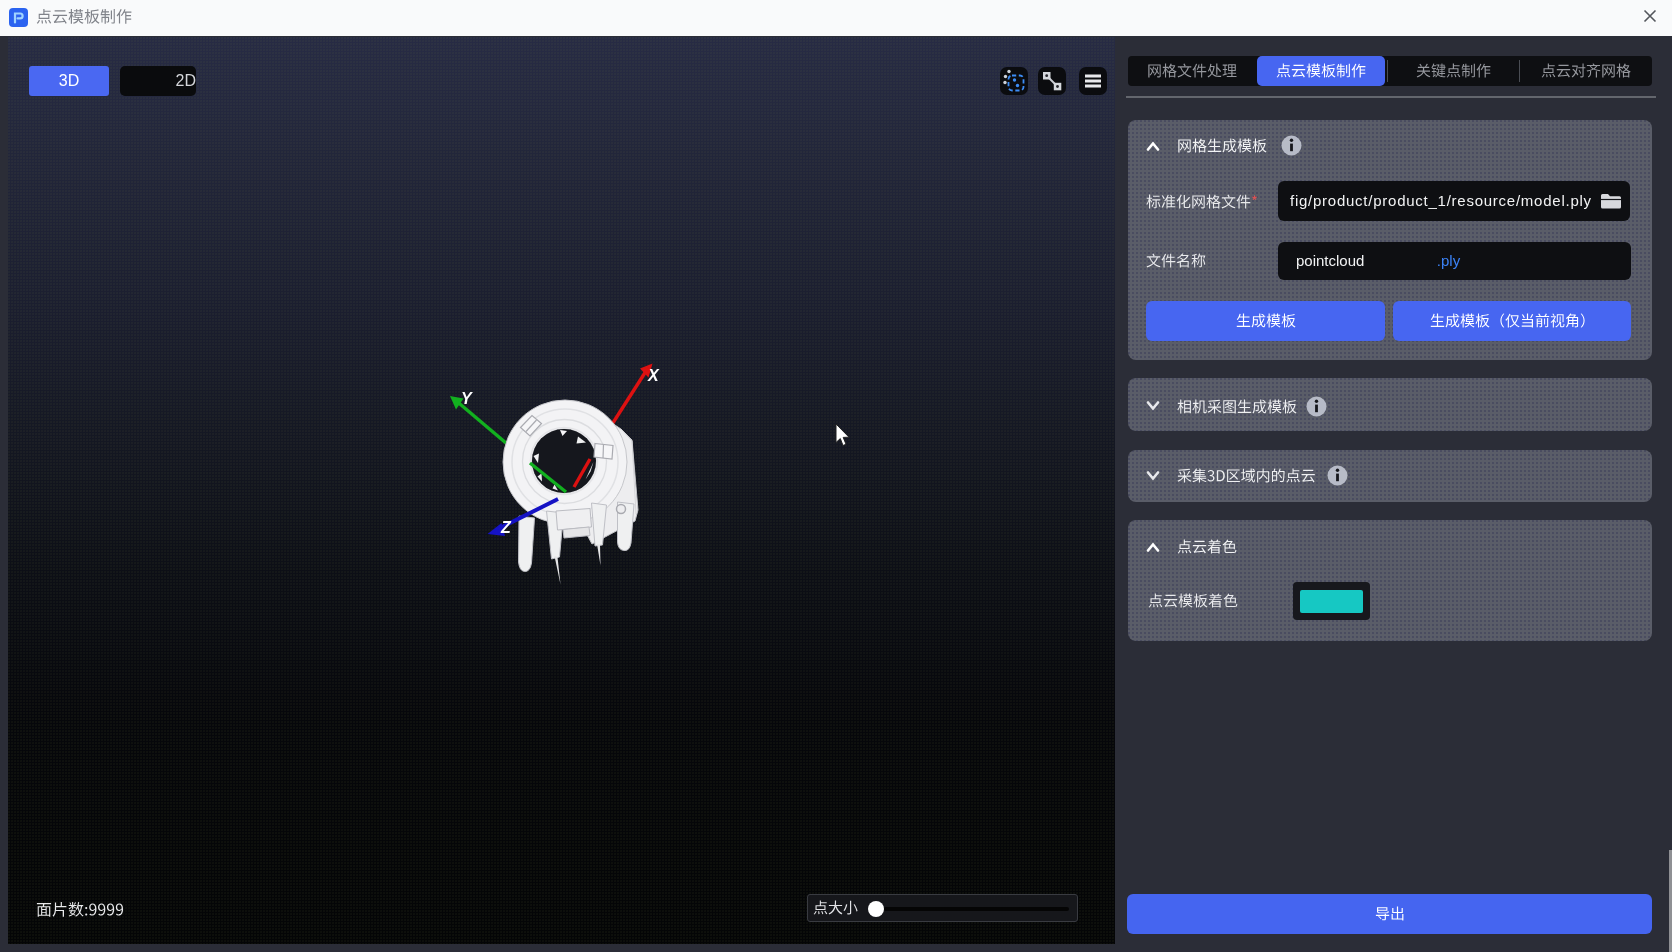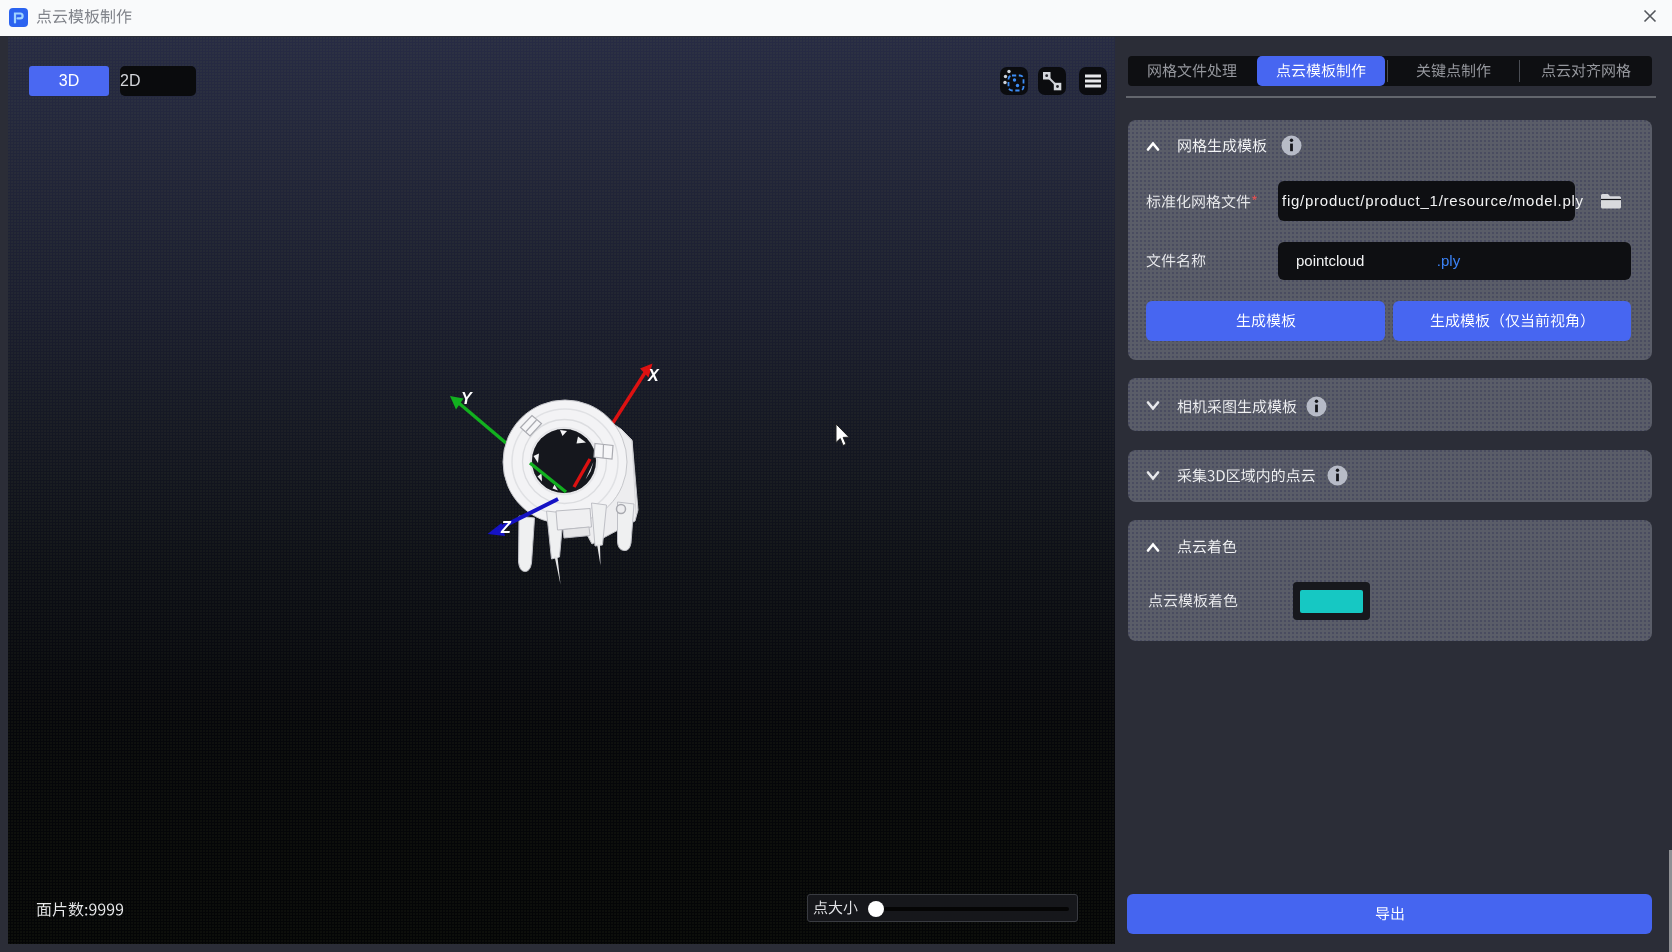--- a/index.html
+++ b/index.html
@@ -14,21 +14,21 @@
     <path d="M3.8 -7.4L12.2 -7.4L12.2 -4.6L3.8 -4.6ZM5.4 -2.0C5.6 -1.0 5.8 0.3 5.8 1.1L7.0 1.0C7.0 0.2 6.8 -1.1 6.6 -2.1ZM8.8 -2.0C9.2 -1.0 9.7 0.3 9.9 1.1L11.0 0.8C10.8 0.0 10.3 -1.3 9.8 -2.3ZM12.0 -2.2C12.8 -1.2 13.7 0.3 14.1 1.2L15.2 0.7C14.8 -0.2 13.9 -1.6 13.1 -2.6ZM2.8 -2.5C2.3 -1.3 1.5 0.0 0.7 0.7L1.8 1.3C2.6 0.4 3.5 -0.9 4.0 -2.2ZM2.7 -8.6L2.7 -3.5L13.4 -3.5L13.4 -8.6L8.5 -8.6L8.5 -10.6L14.6 -10.6L14.6 -11.7L8.5 -11.7L8.5 -13.4L7.3 -13.4L7.3 -8.6Z M18.6 -12.2L18.6 -10.9L29.5 -10.9L29.5 -12.2ZM18.3 0.7C18.9 0.4 19.8 0.4 28.7 -0.4C29.0 0.3 29.4 0.8 29.6 1.3L30.8 0.7C30.0 -0.8 28.4 -3.2 27.0 -5.0L25.9 -4.4C26.6 -3.6 27.3 -2.5 27.9 -1.5L19.9 -0.9C21.2 -2.4 22.5 -4.4 23.5 -6.4L31.1 -6.4L31.1 -7.6L16.9 -7.6L16.9 -6.4L21.9 -6.4C20.8 -4.4 19.5 -2.4 19.0 -1.8C18.5 -1.2 18.2 -0.7 17.8 -0.6C18.0 -0.3 18.2 0.4 18.3 0.7Z M39.6 -6.7L45.1 -6.7L45.1 -5.5L39.6 -5.5ZM39.6 -8.7L45.1 -8.7L45.1 -7.6L39.6 -7.6ZM43.7 -13.4L43.7 -12.1L41.2 -12.1L41.2 -13.4L40.1 -13.4L40.1 -12.1L37.8 -12.1L37.8 -11.1L40.1 -11.1L40.1 -9.9L41.2 -9.9L41.2 -11.1L43.7 -11.1L43.7 -9.9L44.9 -9.9L44.9 -11.1L47.1 -11.1L47.1 -12.1L44.9 -12.1L44.9 -13.4ZM38.4 -9.6L38.4 -4.6L41.7 -4.6C41.6 -4.1 41.6 -3.7 41.5 -3.3L37.4 -3.3L37.4 -2.3L41.1 -2.3C40.5 -1.0 39.3 -0.2 37.0 0.3C37.2 0.6 37.5 1.0 37.6 1.3C40.4 0.6 41.7 -0.5 42.4 -2.2C43.2 -0.5 44.6 0.7 46.7 1.3C46.9 1.0 47.2 0.5 47.5 0.3C45.6 -0.1 44.3 -1.0 43.5 -2.3L47.1 -2.3L47.1 -3.3L42.7 -3.3C42.7 -3.7 42.8 -4.2 42.9 -4.6L46.3 -4.6L46.3 -9.6ZM34.8 -13.4L34.8 -10.4L32.8 -10.4L32.8 -9.2L34.8 -9.2L34.8 -9.2C34.4 -7.0 33.4 -4.5 32.5 -3.2C32.7 -2.9 33.0 -2.3 33.2 -2.0C33.8 -2.9 34.3 -4.4 34.8 -6.0L34.8 1.3L36.0 1.3L36.0 -7.0C36.4 -6.1 36.9 -5.1 37.1 -4.6L37.9 -5.4C37.6 -5.9 36.4 -7.9 36.0 -8.6L36.0 -9.2L37.6 -9.2L37.6 -10.4L36.0 -10.4L36.0 -13.4Z M51.2 -13.4L51.2 -10.4L48.9 -10.4L48.9 -9.2L51.1 -9.2C50.5 -7.0 49.6 -4.4 48.5 -3.2C48.7 -2.9 49.0 -2.3 49.1 -2.0C49.9 -3.1 50.6 -4.9 51.2 -6.7L51.2 1.3L52.3 1.3L52.3 -7.3C52.7 -6.5 53.2 -5.5 53.4 -4.9L54.2 -5.9C53.9 -6.3 52.7 -8.2 52.3 -8.7L52.3 -9.2L54.2 -9.2L54.2 -10.4L52.3 -10.4L52.3 -13.4ZM62.1 -13.1C60.4 -12.5 57.4 -12.1 54.8 -11.9L54.8 -8.0C54.8 -5.5 54.7 -1.9 52.9 0.6C53.2 0.8 53.7 1.1 53.9 1.3C55.6 -1.2 56.0 -4.9 56.0 -7.6L56.5 -7.6C57.0 -5.6 57.7 -3.8 58.6 -2.3C57.6 -1.1 56.4 -0.3 55.0 0.3C55.3 0.5 55.6 1.0 55.8 1.3C57.1 0.7 58.3 -0.2 59.3 -1.3C60.2 -0.2 61.3 0.7 62.6 1.3C62.8 1.0 63.2 0.5 63.5 0.3C62.1 -0.2 61.0 -1.1 60.1 -2.3C61.3 -3.9 62.1 -5.9 62.6 -8.5L61.8 -8.8L61.6 -8.7L56.0 -8.7L56.0 -11.0C58.4 -11.1 61.2 -11.5 62.9 -12.2ZM61.2 -7.6C60.8 -5.9 60.2 -4.5 59.4 -3.3C58.6 -4.5 58.0 -6.0 57.6 -7.6Z M74.8 -12.0L74.8 -3.1L76.0 -3.1L76.0 -12.0ZM77.7 -13.3L77.7 -0.4C77.7 -0.1 77.6 -0.0 77.3 -0.0C77.0 -0.0 76.1 -0.0 75.2 -0.0C75.4 0.3 75.5 0.9 75.6 1.2C76.8 1.2 77.7 1.2 78.2 1.0C78.7 0.8 78.8 0.4 78.8 -0.4L78.8 -13.3ZM66.3 -13.1C65.9 -11.5 65.4 -9.9 64.7 -8.8C65.0 -8.7 65.5 -8.5 65.7 -8.4C66.0 -8.8 66.3 -9.4 66.5 -10.0L68.6 -10.0L68.6 -8.4L64.7 -8.4L64.7 -7.2L68.6 -7.2L68.6 -5.6L65.5 -5.6L65.5 -0.0L66.5 -0.0L66.5 -4.5L68.6 -4.5L68.6 1.3L69.8 1.3L69.8 -4.5L72.0 -4.5L72.0 -1.2C72.0 -1.1 72.0 -1.0 71.8 -1.0C71.6 -1.0 71.1 -1.0 70.4 -1.0C70.5 -0.7 70.7 -0.3 70.7 0.0C71.6 0.0 72.2 0.0 72.6 -0.2C73.0 -0.4 73.1 -0.7 73.1 -1.2L73.1 -5.6L69.8 -5.6L69.8 -7.2L73.7 -7.2L73.7 -8.4L69.8 -8.4L69.8 -10.0L73.0 -10.0L73.0 -11.1L69.8 -11.1L69.8 -13.4L68.6 -13.4L68.6 -11.1L66.9 -11.1C67.1 -11.7 67.3 -12.3 67.4 -12.8Z M88.4 -13.2C87.6 -10.9 86.3 -8.6 84.9 -7.1C85.2 -6.9 85.6 -6.5 85.8 -6.3C86.6 -7.2 87.4 -8.3 88.1 -9.6L89.2 -9.6L89.2 1.3L90.4 1.3L90.4 -2.6L95.2 -2.6L95.2 -3.8L90.4 -3.8L90.4 -6.2L95.0 -6.2L95.0 -7.3L90.4 -7.3L90.4 -9.6L95.4 -9.6L95.4 -10.8L88.7 -10.8C89.0 -11.5 89.3 -12.2 89.6 -12.9ZM84.6 -13.4C83.7 -10.9 82.2 -8.5 80.6 -7.0C80.8 -6.7 81.2 -6.1 81.3 -5.8C81.8 -6.4 82.4 -7.0 82.9 -7.7L82.9 1.2L84.1 1.2L84.1 -9.6C84.7 -10.7 85.3 -11.9 85.7 -13.0Z" fill="#80838a"></path>
   </svg>
 <svg class="abs" style="left:1640px;top:6px" width="20" height="20" viewBox="0 0 20 20">
 <path d="M4.5 4.5 L15.5 15.5 M15.5 4.5 L4.5 15.5" stroke="#53565c" stroke-width="1.6"></path>
 </svg>
 <div class="abs" style="left:8px;top:37px;width:1107px;height:907px;
 background:linear-gradient(180deg,#272b44 0%,#22263a 13%,#1b1e2f 30%,#141722 45%,#0c0e15 60%,#06070b 75%,#040506 100%)">
 <div style="position:absolute;inset:0;background-image:radial-gradient(circle at 1px 1px,rgba(125,135,70,.07) 1px,transparent 1.4px);background-size:3px 3px"></div>
 </div>
 <div class="abs" style="left:29px;top:66px;width:80px;height:30px;background:#4a68f2;border-radius:3px;color:#fff;font-size:16px;line-height:30px;text-align:center">3D</div>
-<div class="abs" style="left:120px;top:66px;width:76px;height:30px;background:#0a0b0d;border-radius:5px;color:#d4d6da;font-size:16px;line-height:30px;text-align:left">2D</div>
+<div class="abs" style="left:120px;top:66px;width:76px;height:30px;background:#0a0b0d;border-radius:5px;color:#d4d6da;font-size:16px;line-height:30px;text-align:right">2D</div>
 <div class="abs" style="left:1000px;top:67px;width:28px;height:28px;background:#0b0c0f;border-radius:7px"></div>
 <svg class="abs" style="left:1000px;top:67px" width="28" height="28" viewBox="0 0 28 28">
 <rect x="8.5" y="8.5" width="15" height="15" rx="3.5" fill="none" stroke="#3d8df5" stroke-width="1.8" stroke-dasharray="4.2 2.6"></rect>
 <circle cx="5.5" cy="9.5" r="1.7" fill="#cdd2da"></circle>
     <circle cx="5" cy="15.5" r="1.7" fill="#cdd2da"></circle>
     <circle cx="9" cy="4.5" r="1.7" fill="#cdd2da"></circle>
 <circle cx="14.5" cy="13" r="1.7" fill="#3d8df5"></circle>
     <circle cx="17.5" cy="18.5" r="1.7" fill="#3d8df5"></circle>
 </svg>
 <div class="abs" style="left:1038px;top:67px;width:28px;height:28px;background:#0b0c0f;border-radius:7px"></div>
@@ -135,21 +135,21 @@
     <circle cx="10.5" cy="10.5" r="10" fill="#b7bbc7"></circle>
     <rect x="9.1" y="8.6" width="2.8" height="7.6" fill="#17181c"></rect>
     <circle cx="10.5" cy="5.3" r="1.7" fill="#17181c"></circle>
   </svg>
 <svg style="position:absolute;left:1144.0px;top:189.8px;" width="109" height="24" viewBox="-2.0 -17.2 109 24">
     <path d="M7.0 -11.5L7.0 -10.4L13.5 -10.4L13.5 -11.5ZM11.7 -4.9C12.4 -3.4 13.1 -1.4 13.3 -0.2L14.4 -0.6C14.1 -1.8 13.4 -3.7 12.6 -5.2ZM7.4 -5.1C7.0 -3.5 6.3 -1.9 5.5 -0.9C5.7 -0.7 6.2 -0.4 6.4 -0.3C7.2 -1.4 7.9 -3.2 8.4 -4.9ZM6.3 -7.9L6.3 -6.8L9.5 -6.8L9.5 -0.3C9.5 -0.1 9.5 -0.0 9.3 0.0C9.1 0.0 8.4 0.0 7.6 -0.0C7.7 0.3 7.9 0.8 7.9 1.1C9.0 1.1 9.7 1.1 10.1 0.9C10.5 0.7 10.7 0.4 10.7 -0.3L10.7 -6.8L14.3 -6.8L14.3 -7.9ZM3.0 -12.6L3.0 -9.4L0.7 -9.4L0.7 -8.4L2.8 -8.4C2.3 -6.5 1.3 -4.3 0.4 -3.2C0.6 -2.9 0.9 -2.5 1.0 -2.2C1.7 -3.1 2.5 -4.7 3.0 -6.3L3.0 1.2L4.2 1.2L4.2 -6.7C4.7 -5.9 5.3 -5.0 5.5 -4.5L6.2 -5.4C5.9 -5.8 4.6 -7.5 4.2 -8.0L4.2 -8.4L6.1 -8.4L6.1 -9.4L4.2 -9.4L4.2 -12.6Z M15.7 -11.5C16.5 -10.4 17.4 -9.0 17.7 -8.1L18.8 -8.6C18.4 -9.5 17.5 -10.9 16.7 -11.9ZM15.7 -0.0L16.9 0.5C17.6 -0.9 18.4 -2.9 19.0 -4.5L18.0 -5.1C17.3 -3.3 16.4 -1.3 15.7 -0.0ZM21.5 -5.9L24.7 -5.9L24.7 -3.9L21.5 -3.9ZM21.5 -6.9L21.5 -8.9L24.7 -8.9L24.7 -6.9ZM24.1 -12.1C24.5 -11.4 25.0 -10.5 25.2 -9.9L21.8 -9.9C22.1 -10.7 22.5 -11.4 22.7 -12.2L21.7 -12.5C20.9 -10.2 19.6 -7.9 18.2 -6.5C18.4 -6.3 18.8 -5.9 19.0 -5.7C19.5 -6.2 20.0 -6.9 20.5 -7.6L20.5 1.2L21.5 1.2L21.5 0.1L29.3 0.1L29.3 -0.9L25.8 -0.9L25.8 -2.9L28.7 -2.9L28.7 -3.9L25.8 -3.9L25.8 -5.9L28.7 -5.9L28.7 -6.9L25.8 -6.9L25.8 -8.9L29.0 -8.9L29.0 -9.9L25.3 -9.9L26.2 -10.4C26.0 -11.0 25.5 -11.8 25.0 -12.5ZM21.5 -2.9L24.7 -2.9L24.7 -0.9L21.5 -0.9Z M43.0 -10.4C42.0 -8.8 40.5 -7.3 38.9 -6.1L38.9 -12.3L37.7 -12.3L37.7 -5.2C36.8 -4.5 35.8 -3.9 34.8 -3.4C35.1 -3.2 35.5 -2.9 35.7 -2.6C36.3 -3.0 37.0 -3.4 37.7 -3.8L37.7 -1.2C37.7 0.5 38.2 0.9 39.7 0.9C40.0 0.9 42.0 0.9 42.4 0.9C44.0 0.9 44.3 -0.1 44.4 -2.9C44.1 -3.0 43.6 -3.2 43.3 -3.4C43.2 -0.9 43.1 -0.2 42.3 -0.2C41.9 -0.2 40.2 -0.2 39.8 -0.2C39.1 -0.2 38.9 -0.4 38.9 -1.2L38.9 -4.6C40.9 -6.0 42.7 -7.8 44.1 -9.7ZM34.7 -12.6C33.8 -10.3 32.2 -8.1 30.6 -6.6C30.9 -6.4 31.2 -5.8 31.4 -5.5C32.0 -6.1 32.5 -6.8 33.1 -7.5L33.1 1.2L34.3 1.2L34.3 -9.3C34.9 -10.2 35.4 -11.2 35.8 -12.3Z M47.9 -8.0C48.6 -7.2 49.3 -6.2 50.0 -5.3C49.4 -3.7 48.6 -2.3 47.6 -1.3C47.8 -1.2 48.3 -0.9 48.5 -0.7C49.4 -1.6 50.1 -2.9 50.7 -4.3C51.2 -3.6 51.6 -2.9 51.9 -2.4L52.6 -3.1C52.2 -3.7 51.7 -4.5 51.1 -5.4C51.5 -6.6 51.8 -8.0 52.1 -9.5L51.0 -9.6C50.9 -8.5 50.7 -7.4 50.4 -6.4C49.8 -7.2 49.2 -8.0 48.6 -8.7ZM52.2 -8.0C52.9 -7.2 53.7 -6.2 54.3 -5.2C53.7 -3.6 52.9 -2.2 51.8 -1.2C52.0 -1.1 52.5 -0.7 52.7 -0.6C53.6 -1.5 54.4 -2.8 55.0 -4.2C55.5 -3.4 55.9 -2.6 56.2 -1.9L57.0 -2.6C56.6 -3.4 56.1 -4.3 55.4 -5.4C55.8 -6.6 56.1 -8.0 56.3 -9.4L55.3 -9.6C55.1 -8.5 54.9 -7.4 54.7 -6.4C54.1 -7.2 53.5 -7.9 53.0 -8.6ZM46.3 -11.7L46.3 1.2L47.5 1.2L47.5 -10.6L57.6 -10.6L57.6 -0.3C57.6 -0.0 57.5 0.0 57.2 0.1C56.9 0.1 55.9 0.1 54.9 0.0C55.1 0.3 55.3 0.9 55.4 1.2C56.7 1.2 57.6 1.1 58.0 1.0C58.5 0.8 58.7 0.4 58.7 -0.3L58.7 -11.7Z M68.6 -10.0L71.9 -10.0C71.5 -9.1 70.8 -8.2 70.1 -7.4C69.4 -8.2 68.8 -9.0 68.4 -9.7ZM63.0 -12.6L63.0 -9.4L60.8 -9.4L60.8 -8.3L62.9 -8.3C62.4 -6.3 61.4 -3.9 60.4 -2.6C60.6 -2.4 60.9 -1.9 61.0 -1.6C61.8 -2.6 62.5 -4.3 63.0 -6.0L63.0 1.2L64.1 1.2L64.1 -6.4C64.6 -5.7 65.1 -4.9 65.3 -4.5L66.0 -5.3C65.7 -5.7 64.5 -7.2 64.1 -7.7L64.1 -8.3L65.8 -8.3L65.4 -8.0C65.7 -7.8 66.1 -7.5 66.3 -7.3C66.8 -7.7 67.3 -8.2 67.8 -8.8C68.2 -8.1 68.7 -7.4 69.4 -6.8C68.1 -5.7 66.6 -4.8 65.1 -4.4C65.3 -4.1 65.6 -3.7 65.8 -3.4C66.2 -3.6 66.5 -3.8 66.9 -3.9L66.9 1.2L68.0 1.2L68.0 0.6L72.2 0.6L72.2 1.2L73.3 1.2L73.3 -4.0L74.0 -3.8C74.1 -4.1 74.4 -4.5 74.7 -4.7C73.2 -5.2 71.9 -5.9 70.9 -6.7C71.9 -7.8 72.8 -9.2 73.3 -10.7L72.6 -11.0L72.4 -11.0L69.2 -11.0C69.4 -11.4 69.6 -11.9 69.8 -12.3L68.7 -12.6C68.1 -11.1 67.2 -9.6 66.0 -8.5L66.0 -9.4L64.1 -9.4L64.1 -12.6ZM68.0 -0.4L68.0 -3.3L72.2 -3.3L72.2 -0.4ZM67.7 -4.3C68.5 -4.8 69.4 -5.3 70.1 -6.0C70.9 -5.4 71.7 -4.8 72.7 -4.3Z M81.3 -12.3C81.8 -11.6 82.3 -10.6 82.5 -10.0L83.7 -10.4C83.5 -11.0 83.0 -12.0 82.5 -12.7ZM75.8 -10.0L75.8 -8.8L78.1 -8.8C79.0 -6.6 80.2 -4.6 81.7 -3.0C80.1 -1.6 78.0 -0.6 75.5 0.1C75.8 0.4 76.1 0.9 76.2 1.2C78.8 0.4 80.8 -0.7 82.5 -2.2C84.2 -0.7 86.3 0.4 88.7 1.1C88.9 0.8 89.2 0.3 89.5 0.1C87.1 -0.5 85.1 -1.6 83.4 -3.0C84.9 -4.6 86.1 -6.5 86.9 -8.8L89.3 -8.8L89.3 -10.0ZM82.6 -3.8C81.2 -5.2 80.0 -6.9 79.3 -8.8L85.7 -8.8C84.9 -6.8 83.9 -5.2 82.6 -3.8Z M94.8 -5.1L94.8 -4.0L99.1 -4.0L99.1 1.2L100.2 1.2L100.2 -4.0L104.3 -4.0L104.3 -5.1L100.2 -5.1L100.2 -8.4L103.6 -8.4L103.6 -9.5L100.2 -9.5L100.2 -12.4L99.1 -12.4L99.1 -9.5L97.0 -9.5C97.2 -10.2 97.4 -10.9 97.6 -11.6L96.5 -11.8C96.1 -9.9 95.5 -7.9 94.6 -6.7C94.9 -6.6 95.4 -6.3 95.6 -6.1C96.0 -6.8 96.4 -7.6 96.7 -8.4L99.1 -8.4L99.1 -5.1ZM94.0 -12.5C93.2 -10.3 91.9 -8.0 90.5 -6.6C90.7 -6.3 91.0 -5.7 91.1 -5.4C91.6 -6.0 92.1 -6.6 92.5 -7.2L92.5 1.2L93.6 1.2L93.6 -9.0C94.2 -10.0 94.7 -11.1 95.1 -12.2Z" fill="#e8e9ec"></path>
   </svg>
 <svg style="position:absolute;left:1249.0px;top:189.8px;" width="11" height="24" viewBox="-2.0 -17.2 11 24">
     <path d="M2.3 -7.1L3.5 -8.5L4.7 -7.1L5.3 -7.5L4.4 -9.1L6.0 -9.8L5.8 -10.6L4.0 -10.1L3.9 -11.9L3.1 -11.9L2.9 -10.1L1.2 -10.6L1.0 -9.8L2.6 -9.1L1.6 -7.5Z" fill="#e05252"></path>
   </svg>
-<div class="abs" style="left:1278px;top:181px;width:297px;height:40px;background:#0e0f12;border-radius:6px;color:#f2f3f4;font-size:15px;line-height:40px;padding-left:4px;letter-spacing:.75px">fig/product/product_1/resource/model.ply</div>
+<div class="abs" style="left:1278px;top:181px;width:352px;height:40px;background:#0e0f12;border-radius:6px;color:#f2f3f4;font-size:15px;line-height:40px;padding-left:12px;letter-spacing:.75px">fig/product/product_1/resource/model.ply</div>
 <svg class="abs" style="left:1600px;top:193px" width="22" height="17" viewBox="0 0 22 17">
 <path d="M1 2.5 Q1 1 2.5 1 L8 1 L10 3.2 L19.5 3.2 Q21 3.2 21 4.7 L21 14 Q21 15.5 19.5 15.5 L2.5 15.5 Q1 15.5 1 14 Z" fill="#d8d9dd"></path>
 <path d="M1 6.5 L21 6.5" stroke="#131418" stroke-width="1.2"></path>
 </svg>
 <svg style="position:absolute;left:1144.0px;top:248.8px;" width="64" height="24" viewBox="-2.0 -17.2 64 24">
     <path d="M6.3 -12.3C6.8 -11.6 7.3 -10.6 7.5 -10.0L8.7 -10.4C8.5 -11.0 8.0 -12.0 7.5 -12.7ZM0.8 -10.0L0.8 -8.8L3.1 -8.8C4.0 -6.6 5.2 -4.6 6.7 -3.0C5.1 -1.6 3.0 -0.6 0.5 0.1C0.8 0.4 1.1 0.9 1.2 1.2C3.8 0.4 5.8 -0.7 7.5 -2.2C9.2 -0.7 11.3 0.4 13.7 1.1C13.9 0.8 14.2 0.3 14.5 0.1C12.1 -0.5 10.1 -1.6 8.4 -3.0C9.9 -4.6 11.1 -6.5 11.9 -8.8L14.3 -8.8L14.3 -10.0ZM7.6 -3.8C6.1 -5.2 5.0 -6.9 4.3 -8.8L10.7 -8.8C9.9 -6.8 8.9 -5.2 7.6 -3.8Z M19.8 -5.1L19.8 -4.0L24.1 -4.0L24.1 1.2L25.2 1.2L25.2 -4.0L29.3 -4.0L29.3 -5.1L25.2 -5.1L25.2 -8.4L28.6 -8.4L28.6 -9.5L25.2 -9.5L25.2 -12.4L24.1 -12.4L24.1 -9.5L22.1 -9.5C22.2 -10.2 22.4 -10.9 22.6 -11.6L21.5 -11.8C21.1 -9.9 20.5 -7.9 19.6 -6.7C19.9 -6.6 20.4 -6.3 20.6 -6.1C21.0 -6.8 21.4 -7.6 21.7 -8.4L24.1 -8.4L24.1 -5.1ZM19.0 -12.5C18.2 -10.3 16.9 -8.0 15.5 -6.6C15.7 -6.3 16.0 -5.7 16.1 -5.4C16.6 -6.0 17.1 -6.6 17.5 -7.2L17.5 1.2L18.6 1.2L18.6 -9.0C19.2 -10.0 19.7 -11.1 20.1 -12.2Z M33.9 -7.9C34.7 -7.4 35.6 -6.7 36.3 -6.1C34.5 -5.2 32.6 -4.5 30.7 -4.1C30.9 -3.8 31.2 -3.4 31.3 -3.1C32.1 -3.3 33.0 -3.5 33.8 -3.8L33.8 1.2L34.9 1.2L34.9 0.4L41.6 0.4L41.6 1.2L42.7 1.2L42.7 -5.1L36.8 -5.1C39.3 -6.4 41.4 -8.3 42.7 -10.7L41.9 -11.2L41.7 -11.1L36.4 -11.1C36.8 -11.5 37.1 -12.0 37.4 -12.4L36.1 -12.6C35.2 -11.2 33.5 -9.5 31.0 -8.4C31.3 -8.2 31.7 -7.8 31.8 -7.5C33.3 -8.2 34.4 -9.1 35.4 -10.1L41.0 -10.1C40.1 -8.7 38.8 -7.6 37.3 -6.7C36.6 -7.3 35.6 -8.0 34.8 -8.6ZM41.6 -0.6L34.9 -0.6L34.9 -4.1L41.6 -4.1Z M52.7 -6.8C52.3 -4.9 51.7 -3.0 50.9 -1.8C51.1 -1.7 51.6 -1.4 51.8 -1.2C52.6 -2.5 53.3 -4.5 53.7 -6.6ZM56.7 -6.6C57.4 -5.0 58.0 -2.8 58.2 -1.4L59.3 -1.7C59.0 -3.1 58.4 -5.2 57.7 -6.9ZM53.0 -12.6C52.6 -10.7 52.0 -8.7 51.1 -7.4L51.1 -8.3L49.2 -8.3L49.2 -11.0C49.9 -11.1 50.6 -11.4 51.1 -11.6L50.5 -12.5C49.4 -12.0 47.5 -11.5 45.9 -11.3C46.1 -11.0 46.2 -10.7 46.3 -10.4C46.9 -10.5 47.5 -10.6 48.1 -10.7L48.1 -8.3L45.8 -8.3L45.8 -7.2L48.0 -7.2C47.4 -5.5 46.4 -3.6 45.5 -2.5C45.7 -2.2 45.9 -1.8 46.0 -1.5C46.8 -2.5 47.5 -3.9 48.1 -5.4L48.1 1.2L49.2 1.2L49.2 -5.5C49.7 -4.9 50.2 -4.0 50.5 -3.6L51.1 -4.5C50.9 -4.9 49.6 -6.2 49.2 -6.7L49.2 -7.2L51.0 -7.2L50.9 -7.2C51.2 -7.0 51.7 -6.7 51.9 -6.6C52.4 -7.4 52.9 -8.4 53.3 -9.6L54.8 -9.6L54.8 -0.2C54.8 0.0 54.7 0.1 54.5 0.1C54.3 0.1 53.7 0.1 53.0 0.1C53.1 0.4 53.3 0.8 53.4 1.1C54.3 1.1 55.0 1.1 55.4 0.9C55.8 0.8 55.9 0.4 55.9 -0.2L55.9 -9.6L57.9 -9.6C57.7 -9.0 57.4 -8.4 57.1 -7.9L58.2 -7.6C58.6 -8.5 59.0 -9.5 59.4 -10.5L58.6 -10.7L58.5 -10.6L53.6 -10.6C53.8 -11.2 53.9 -11.8 54.1 -12.4Z" fill="#e8e9ec"></path>
   </svg>
 <div class="abs" style="left:1278px;top:242px;width:353px;height:38px;background:#0e0f12;border-radius:6px;color:#f2f3f4;font-size:15px;line-height:38px;padding-left:18px">pointcloud</div>
 <div class="abs" style="left:1278px;top:242px;width:341px;height:24px;color:#3b82f6;font-size:15px;line-height:38px;text-align:center">.ply</div>
 <div class="abs" style="left:1146px;top:301px;width:239px;height:40px;background:#4766f1;border-radius:6px"></div>

